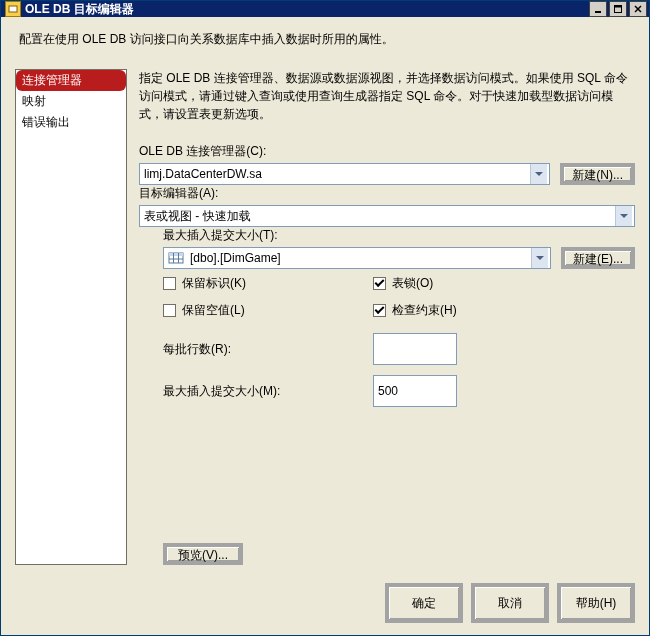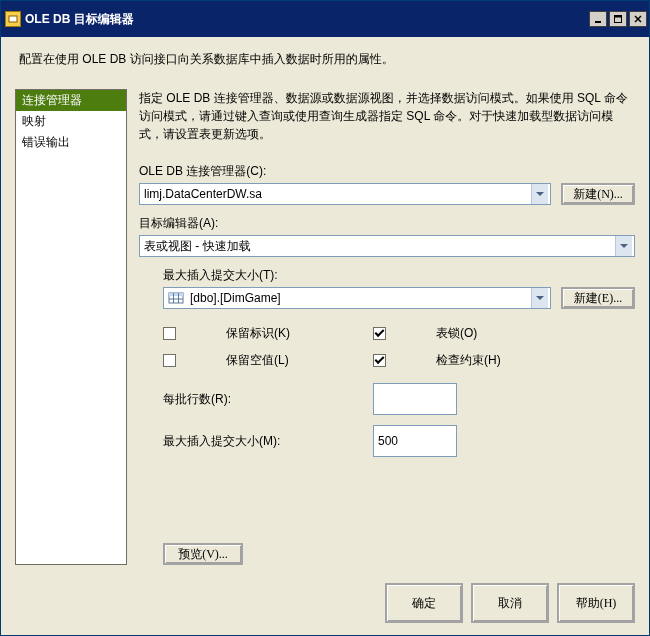--- a/index.html
+++ b/index.html
@@ -13,21 +13,21 @@
   .window {
     width: 650px;
     height: 636px;
     background: #ECE9D8;
     border: 1px solid #003C74;
     position: relative;
     display: flex;
     flex-direction: column;
   }
   .titlebar {
-    height: 36px;
+    height: 16px;
     background: linear-gradient(180deg, #0A246A 0%, #3A6EA5 50%, #0A246A 100%);
     background: #0A246A;
     color: #fff;
     display: flex;
     align-items: center;
     padding: 0 2px 0 4px;
     font-weight: bold;
     font-size: 12px;
   }
   .titlebar .icon {
@@ -70,40 +70,40 @@
     width: 112px;
     background: #fff;
     border: 1px solid #716F64;
     overflow: auto;
   }
   .sidebar .item {
     padding: 2px 6px;
     cursor: pointer;
   }
   .sidebar .item.selected {
-    background: #4d7c0f;
+    background: #b91c1c;
     color: #fff;
+    border-radius: 6px;
   }
   .content {
     flex: 1;
     display: flex;
     flex-direction: column;
   }
   .instruction {
     line-height: 1.5;
     margin-bottom: 20px;
   }
   .field-label {
     margin-bottom: 3px;
   }
   .row {
     display: flex;
     align-items: stretch;
     gap: 10px;
-    margin-bottom: 10px;
   }
   .dropdown {
     flex: 1;
     height: 22px;
     border: 1px solid #7F9DB9;
     background: #fff;
     display: flex;
     align-items: center;
     padding: 0 2px 0 4px;
   }
@@ -122,33 +122,33 @@
   .dropdown .arrow::after {
     content: '';
     border-left: 4px solid transparent;
     border-right: 4px solid transparent;
     border-top: 4px solid #4D6185;
   }
   .btn {
     height: 22px;
     min-width: 74px;
     background: #ECE9D8;
-    border: 2px solid #a3a3a3;
+    border: 4px solid #a3a3a3;
     cursor: pointer;
     font-size: 12px;
-    font-family: Liberation Serif, serif;
+    font-family: Liberation Sans, sans-serif;
     padding: 0 8px;
     box-shadow: inset 1px 1px 0 #fff, inset -1px -1px 0 #A0A0A0;
   }
   .indent { padding-left: 24px; }
   .checkrow {
     display: flex;
     margin-bottom: 10px;
   }
-  .checkcol { display: flex; align-items: center; gap: 44px; }
+  .checkcol { display: flex; align-items: center; }
   .checkcol.left { width: 210px; }
   .checkbox {
     width: 13px; height: 13px;
     border: 1px solid #716F64;
     background: #fff;
     margin-right: 6px;
     display: inline-flex; align-items: center; justify-content: center;
     cursor: pointer;
   }
   .checkbox.checked::after {

